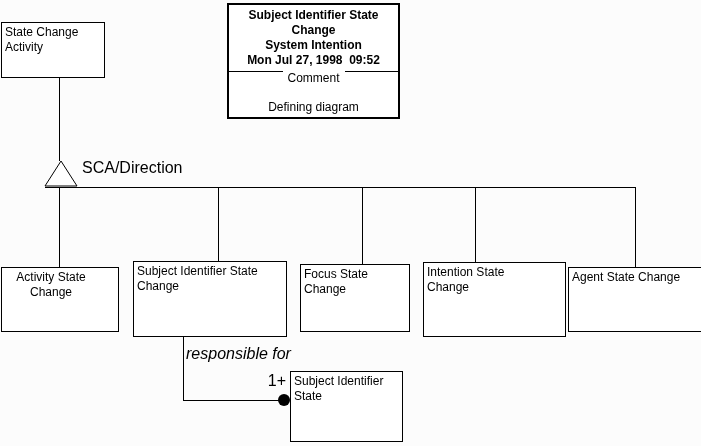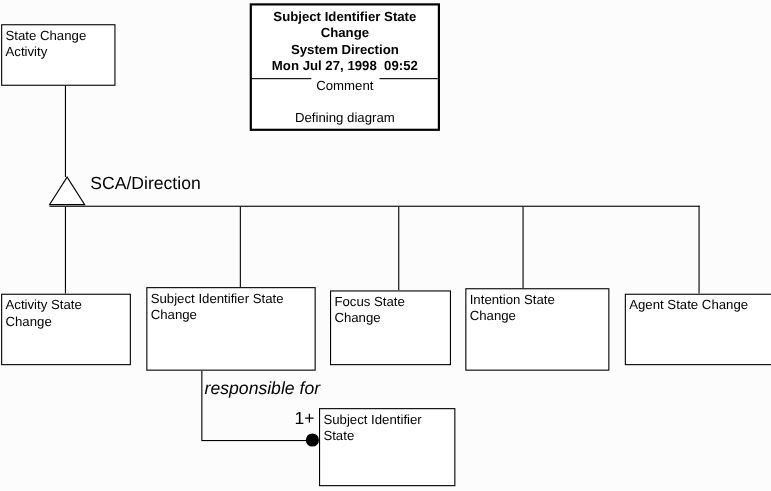--- a/index.html
+++ b/index.html
@@ -59,21 +59,21 @@
 <body>
 
 <div class="canvas">
 
   <div class="entity" style="left:1px; top:22px; width:104px; height:56px;">
     <span class="etext" style="max-width:100px;">State Change Activity</span>
   </div>
 
   <div class="doc-block">
     <div class="doc-title">Subject Identifier State Change</div>
-    <div class="doc-tool">System Direction</div>
+    <div class="doc-tool">System Intention</div>
     <div class="doc-time">Mon Jul 27, 1998  09:52</div>
     <div class="doc-divider">
       <span class="seg"></span>
       <span class="lbl">Comment</span>
       <span class="seg"></span>
     </div>
     <div class="doc-comment">Defining diagram</div>
   </div>
 
   <div class="line" style="left:59px; top:78px; width:1px; height:83px;"></div>
@@ -85,46 +85,46 @@
   <div class="float-label" style="left:82px; top:160px;">SCA/Direction</div>
 
   <div class="line" style="left:45px; top:187px; width:591px; height:1px;"></div>
 
   <div class="line" style="left:59px; top:188px; width:1px; height:79px;"></div>
   <div class="line" style="left:218px; top:188px; width:1px; height:73px;"></div>
   <div class="line" style="left:362px; top:188px; width:1px; height:76px;"></div>
   <div class="line" style="left:475px; top:188px; width:1px; height:74px;"></div>
   <div class="line" style="left:635px; top:187px; width:1px; height:80px;"></div>
 
-  <div class="entity" style="left:1px; top:267px; width:118px; height:65px;">
+  <div class="entity" style="left:1px; top:267px; width:118px; height:65px;text-align:center;">
     <span class="etext" style="max-width:92px;">Activity State Change</span>
   </div>
 
   <div class="entity" style="left:133px; top:261px; width:154px; height:76px;">
     <span class="etext" style="max-width:145px;">Subject Identifier State Change</span>
   </div>
 
   <div class="entity" style="left:300px; top:264px; width:110px; height:68px;">
     <span class="etext" style="max-width:85px;">Focus State Change</span>
   </div>
 
-  <div class="entity" style="left:423px; top:262px; width:131px; height:75px;">
+  <div class="entity" style="left:423px; top:262px; width:143px; height:75px;">
     <span class="etext" style="max-width:100px;">Intention State Change</span>
   </div>
 
   <div class="entity" style="left:568px; top:267px; width:140px; height:65px;">
     <span class="etext">Agent State Change</span>
   </div>
 
   <div class="line" style="left:183px; top:337px; width:1px; height:63px;"></div>
   <div class="line" style="left:183px; top:400px; width:97px; height:1px;"></div>
 
   <div class="float-label italic" style="left:186px; top:346px;">responsible for</div>
 
   <div class="float-label card" style="left:262px; top:373px;">1+</div>
 
   <div class="dot"></div>
 
-  <div class="entity" style="left:290px; top:371px; width:124px; height:71px;">
+  <div class="entity" style="left:290px; top:371px; width:113px; height:71px;">
     <span class="etext" style="max-width:110px;">Subject Identifier State</span>
   </div>
 
 </div>
 
 </body></html>

